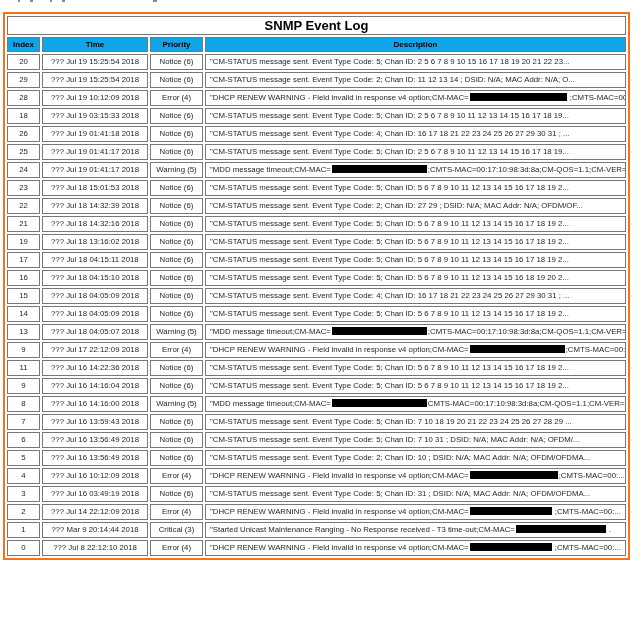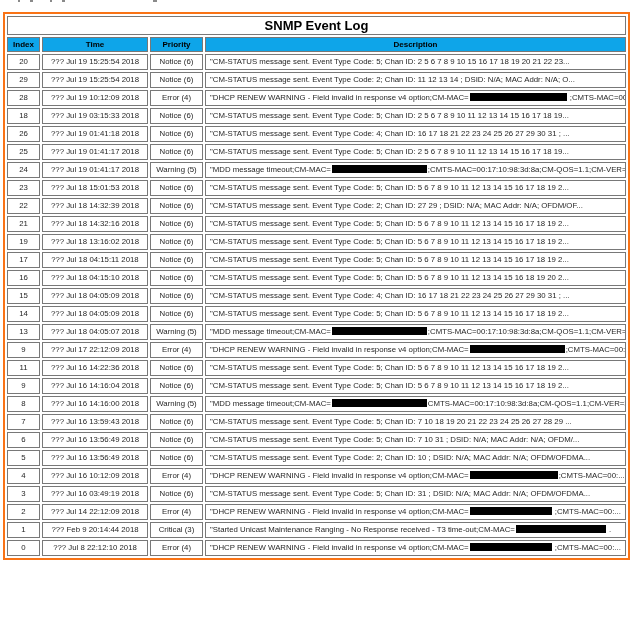--- a/index.html
+++ b/index.html
@@ -242,21 +242,21 @@
 
   <tr>
     <td class="c-index">2</td>
     <td class="c-time">??? Jul 14 22:12:09 2018</td>
     <td class="c-pri">Error (4)</td>
     <td class="c-desc">"DHCP RENEW WARNING - Field invalid in response v4 option;CM-MAC=<span class="redact" style="width: 82px;"></span> ;CMTS-MAC=00:...</td>
   </tr>
 
   <tr>
     <td class="c-index">1</td>
-    <td class="c-time">??? Feb 9 20:14:44 2018</td>
+    <td class="c-time">??? Mar 9 20:14:44 2018</td>
     <td class="c-pri">Critical (3)</td>
     <td class="c-desc">"Started Unicast Maintenance Ranging - No Response received - T3 time-out;CM-MAC=<span class="redact" style="width: 90px;"></span> .</td>
   </tr>
 
   <tr>
     <td class="c-index">0</td>
     <td class="c-time">??? Jul 8 22:12:10 2018</td>
     <td class="c-pri">Error (4)</td>
     <td class="c-desc">"DHCP RENEW WARNING - Field invalid in response v4 option;CM-MAC=<span class="redact" style="width: 82px;"></span> ;CMTS-MAC=00:...</td>
   </tr>

